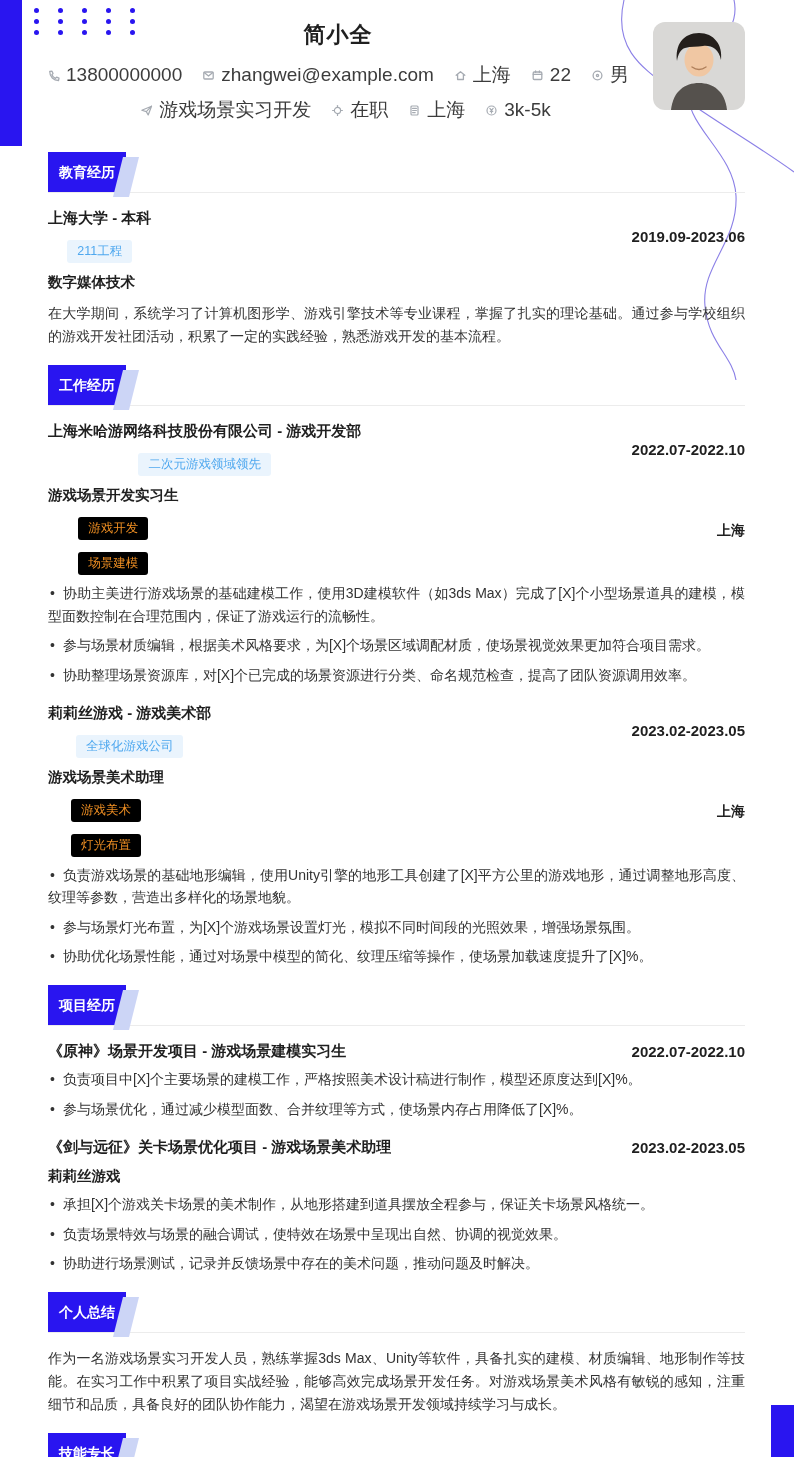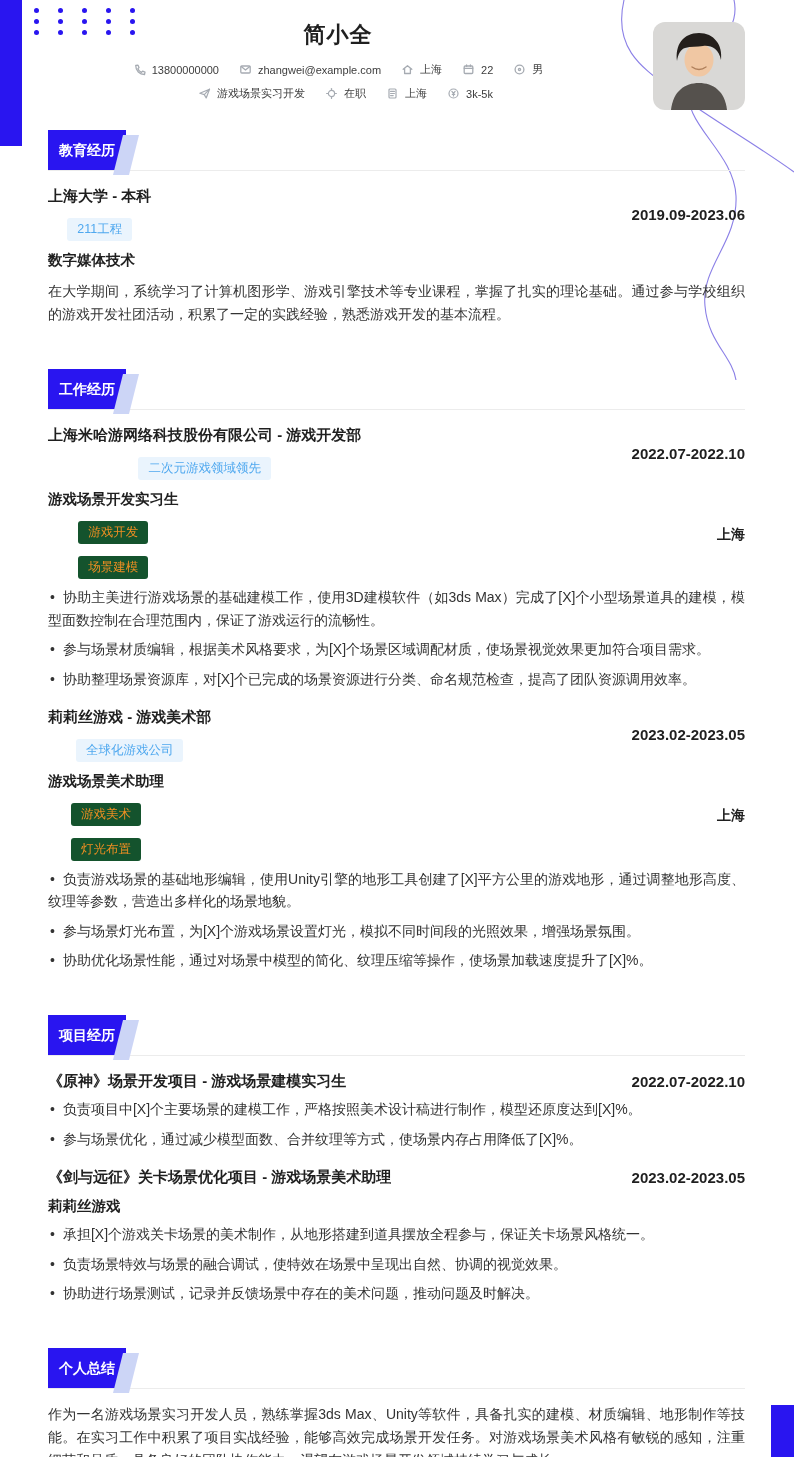--- a/index.html
+++ b/index.html
@@ -17,44 +17,44 @@
   
   .left-bar{position:absolute;left:0;top:0;width:22px;height:146px;background:var(--blue);}
   .corner-rect{position:absolute;right:0;bottom:0;width:23px;height:52px;background:var(--blue);}
   .dot-grid{position:absolute;left:34px;top:8px;display:grid;grid-template-columns:repeat(5,5px);column-gap:19px;row-gap:6px;}
   .dot-grid i{width:5px;height:5px;border-radius:50%;background:var(--blue);}
   .deco-lines{position:absolute;top:0;right:0;pointer-events:none;}
   
   .header{position:relative;padding-top:20px;padding-left:8px;}
   .header-main{width:660px;text-align:center;}
   .name{font-size:22px;font-weight:700;color:#1f1f1f;letter-spacing:1px;}
-  .contact-row{display:flex;justify-content:center;align-items:center;gap:20px;margin-top:12px;font-size:11px;color:#3c3c3c;}
+  .contact-row{display:flex;justify-content:center;align-items:center;gap:20px;margin-top:12px;font-size:19px;color:#3c3c3c;}
   .contact-row + .contact-row{margin-top:9px;margin-left:15px;}
   .contact-item{display:inline-flex;align-items:center;gap:6px;}
   .cicon{display:inline-block;width:13px;height:13px;}
   .photo{position:absolute;top:22px;right:49px;width:92px;height:88px;border-radius:12px;overflow:hidden;}
   
   .main{padding:0 49px 0 48px;position:relative;}
-  .section{margin-top:44px;}
+  .section{margin-top:18px;}
   .section.first{margin-top:29px;}
   .sec-header{border-bottom:1px solid var(--divider);}
   .sec-badge{position:relative;z-index:0;display:inline-block;background:var(--blue);color:#fff;
     font-weight:700;font-size:14px;padding:12px 11px;line-height:16px;}
   .sec-badge::after{content:"";position:absolute;z-index:-1;right:-8px;top:5px;width:16px;height:100%;
     background:var(--fold);transform:skewX(-14deg);}
   .erow{display:flex;align-items:center;justify-content:space-between;margin-top:16px;}
   .erow2{margin-top:10px;}
   .erow-left{display:flex;align-items:center;gap:12px;flex-direction:column;}
   .etitle{font-weight:700;font-size:15px;color:#1f1f1f;}
   .esub{font-weight:700;font-size:14.5px;color:#1f1f1f;}
   .edate{font-weight:700;font-size:15px;color:#1f1f1f;white-space:nowrap;}
   .eloc{font-weight:700;font-size:14px;color:#1f1f1f;white-space:nowrap;}
   .tag{font-size:12.5px;padding:3px 10px;border-radius:3px;white-space:nowrap;}
   .tag-blue{color:#4FA8EF;background:#EAF4FD;}
-  .tag-orange{color:#EE8E22;background:#14532d;}
+  .tag-orange{color:#EE8E22;background:#000000;}
   .para{margin-top:10px;font-size:14px;line-height:1.62;color:#333;text-align:justify;}
   .bullets{margin-top:6px;}
   .bullet{font-size:14px;line-height:1.6;color:#333;margin-top:7px;text-align:justify;}
   .bullet .bdot{margin:0 8px 0 2px;}
   .job + .job, .proj + .proj{margin-top:18px;}
   
   .skills-grid{display:grid;grid-template-columns:1fr 1fr;column-gap:56px;row-gap:16px;margin-top:18px;}
   .skill{display:flex;align-items:center;gap:12px;}
   .skill-name{font-weight:700;font-size:14px;color:#1f1f1f;white-space:nowrap;}
   .skill-bar{width:117px;height:9px;background:#E4E4E4;border-radius:3px;overflow:hidden;flex:none;}

